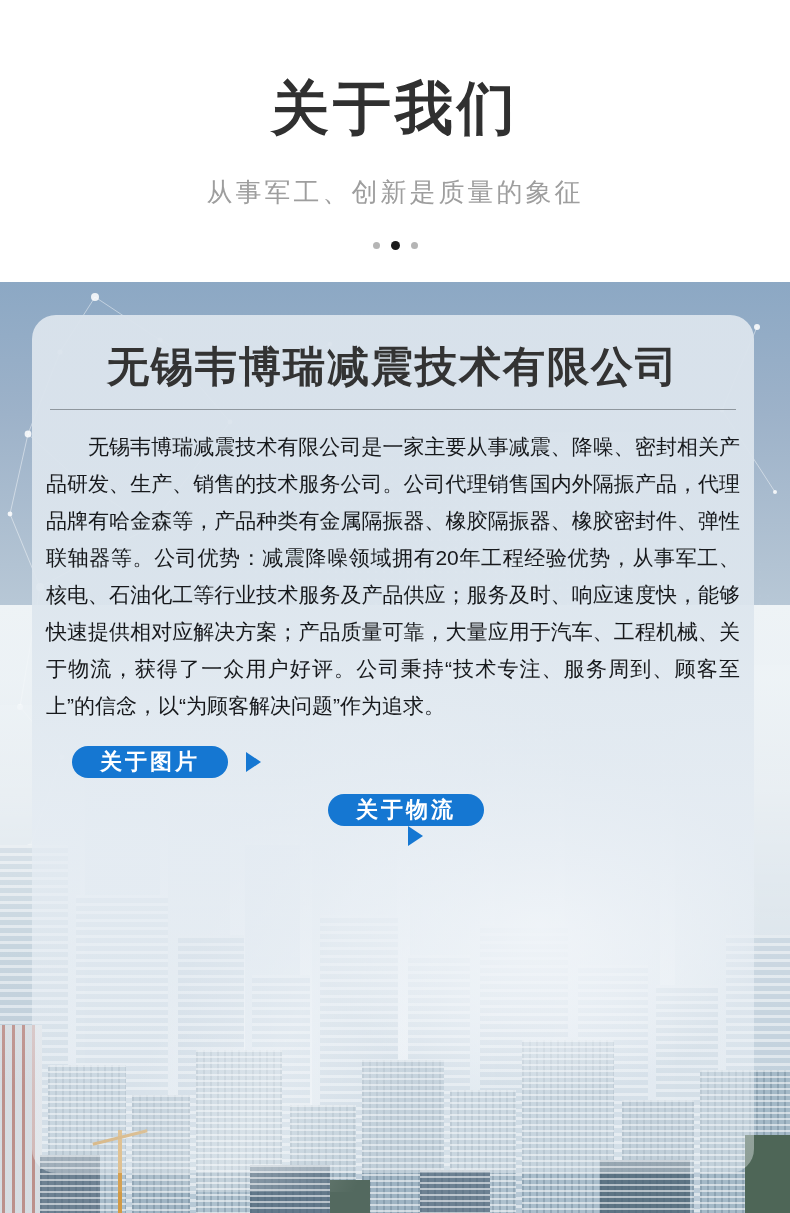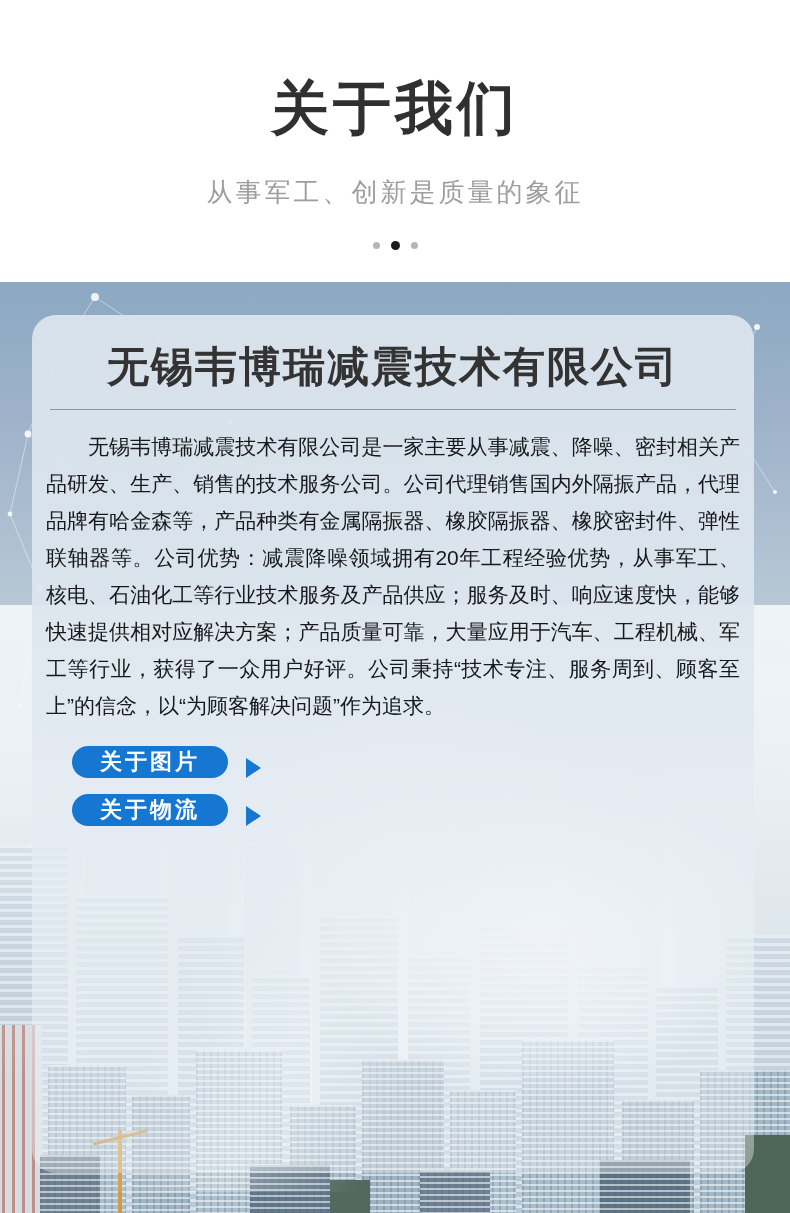--- a/index.html
+++ b/index.html
@@ -49,22 +49,22 @@
   .card{position:absolute;left:32px;top:33px;width:722px;height:858px;border-radius:24px;box-sizing:border-box;
     padding:0 14px;
     background:linear-gradient(180deg,rgba(218,227,236,.97) 0%,rgba(221,230,238,.93) 35%,
       rgba(229,236,243,.78) 62%,rgba(238,243,248,.52) 85%,rgba(243,247,250,.38) 100%);}
   .company-name{margin:28px 0 0;text-align:center;font-size:42px;line-height:48px;font-weight:700;
     color:var(--card-title,#333333);letter-spacing:2px;}
   .divider{border:none;border-top:1px solid var(--divider,#8f979e);margin:18px 4px 0;}
   .body-text{font-size:21px;line-height:37px;color:var(--body-text,#17191c);font-weight:500;
     text-align:justify;text-justify:inter-ideograph;}
   .intro{margin:18px 0 0;text-indent:2em;}
-  .pill-row{display:flex;align-items:flex-end;margin:22px 0 0 26px;}
-  .pill-row.second{margin-top:16px;}
+  .pill-row{display:flex;align-items:center;margin:22px 0 0 26px;}
+  .pill-row.second{margin-top:16px;flex-direction:column;}
   .pill{display:inline-block;background:var(--accent-blue,#1577d2);color:var(--button-text,#ffffff);
     font-size:22px;font-weight:700;letter-spacing:3px;line-height:24px;padding:4px 28px;border-radius:17px;}
   .tri{width:0;height:0;border-top:10px solid transparent;border-bottom:10px solid transparent;
     border-left:15px solid var(--accent-blue,#1577d2);margin-left:18px;}
   .section-body{margin:12px 0 0;text-indent:2em;}
 </style>
 </head>
 <body>
 
 <div class="page">
@@ -159,21 +159,21 @@
       <div class="crane"></div>
       <div class="glow"></div>
       <div class="city-fog"></div>
     </div>
 
     <div class="streak"></div>
 
     <article class="card">
       <h2 class="company-name">无锡韦博瑞减震技术有限公司</h2>
       <hr class="divider">
-      <p class="body-text intro">无锡韦博瑞减震技术有限公司是一家主要从事减震、降噪、密封相关产品研发、生产、销售的技术服务公司。公司代理销售国内外隔振产品，代理品牌有哈金森等，产品种类有金属隔振器、橡胶隔振器、橡胶密封件、弹性联轴器等。公司优势：减震降噪领域拥有20年工程经验优势，从事军工、核电、石油化工等行业技术服务及产品供应；服务及时、响应速度快，能够快速提供相对应解决方案；产品质量可靠，大量应用于汽车、工程机械、军工等行业，获得了一众用户好评。公司秉持“技术专注、服务周到、顾客至上”的信念，以“为顾客解决问题”作为追求。</p>
+      <p class="body-text intro">无锡韦博瑞减震技术有限公司是一家主要从事减震、降噪、密封相关产品研发、生产、销售的技术服务公司。公司代理销售国内外隔振产品，代理品牌有哈金森等，产品种类有金属隔振器、橡胶隔振器、橡胶密封件、弹性联轴器等。公司优势：减震降噪领域拥有20年工程经验优势，从事军工、核电、石油化工等行业技术服务及产品供应；服务及时、响应速度快，能够快速提供相对应解决方案；产品质量可靠，大量应用于汽车、工程机械、关于物流，获得了一众用户好评。公司秉持“技术专注、服务周到、顾客至上”的信念，以“为顾客解决问题”作为追求。</p>
 
       <div class="pill-row">
         <span class="pill">关于图片</span>
         <span class="tri"></span>
       </div>
 
       <div class="pill-row second">
         <span class="pill">关于物流</span>
         <span class="tri"></span>
       </div>

